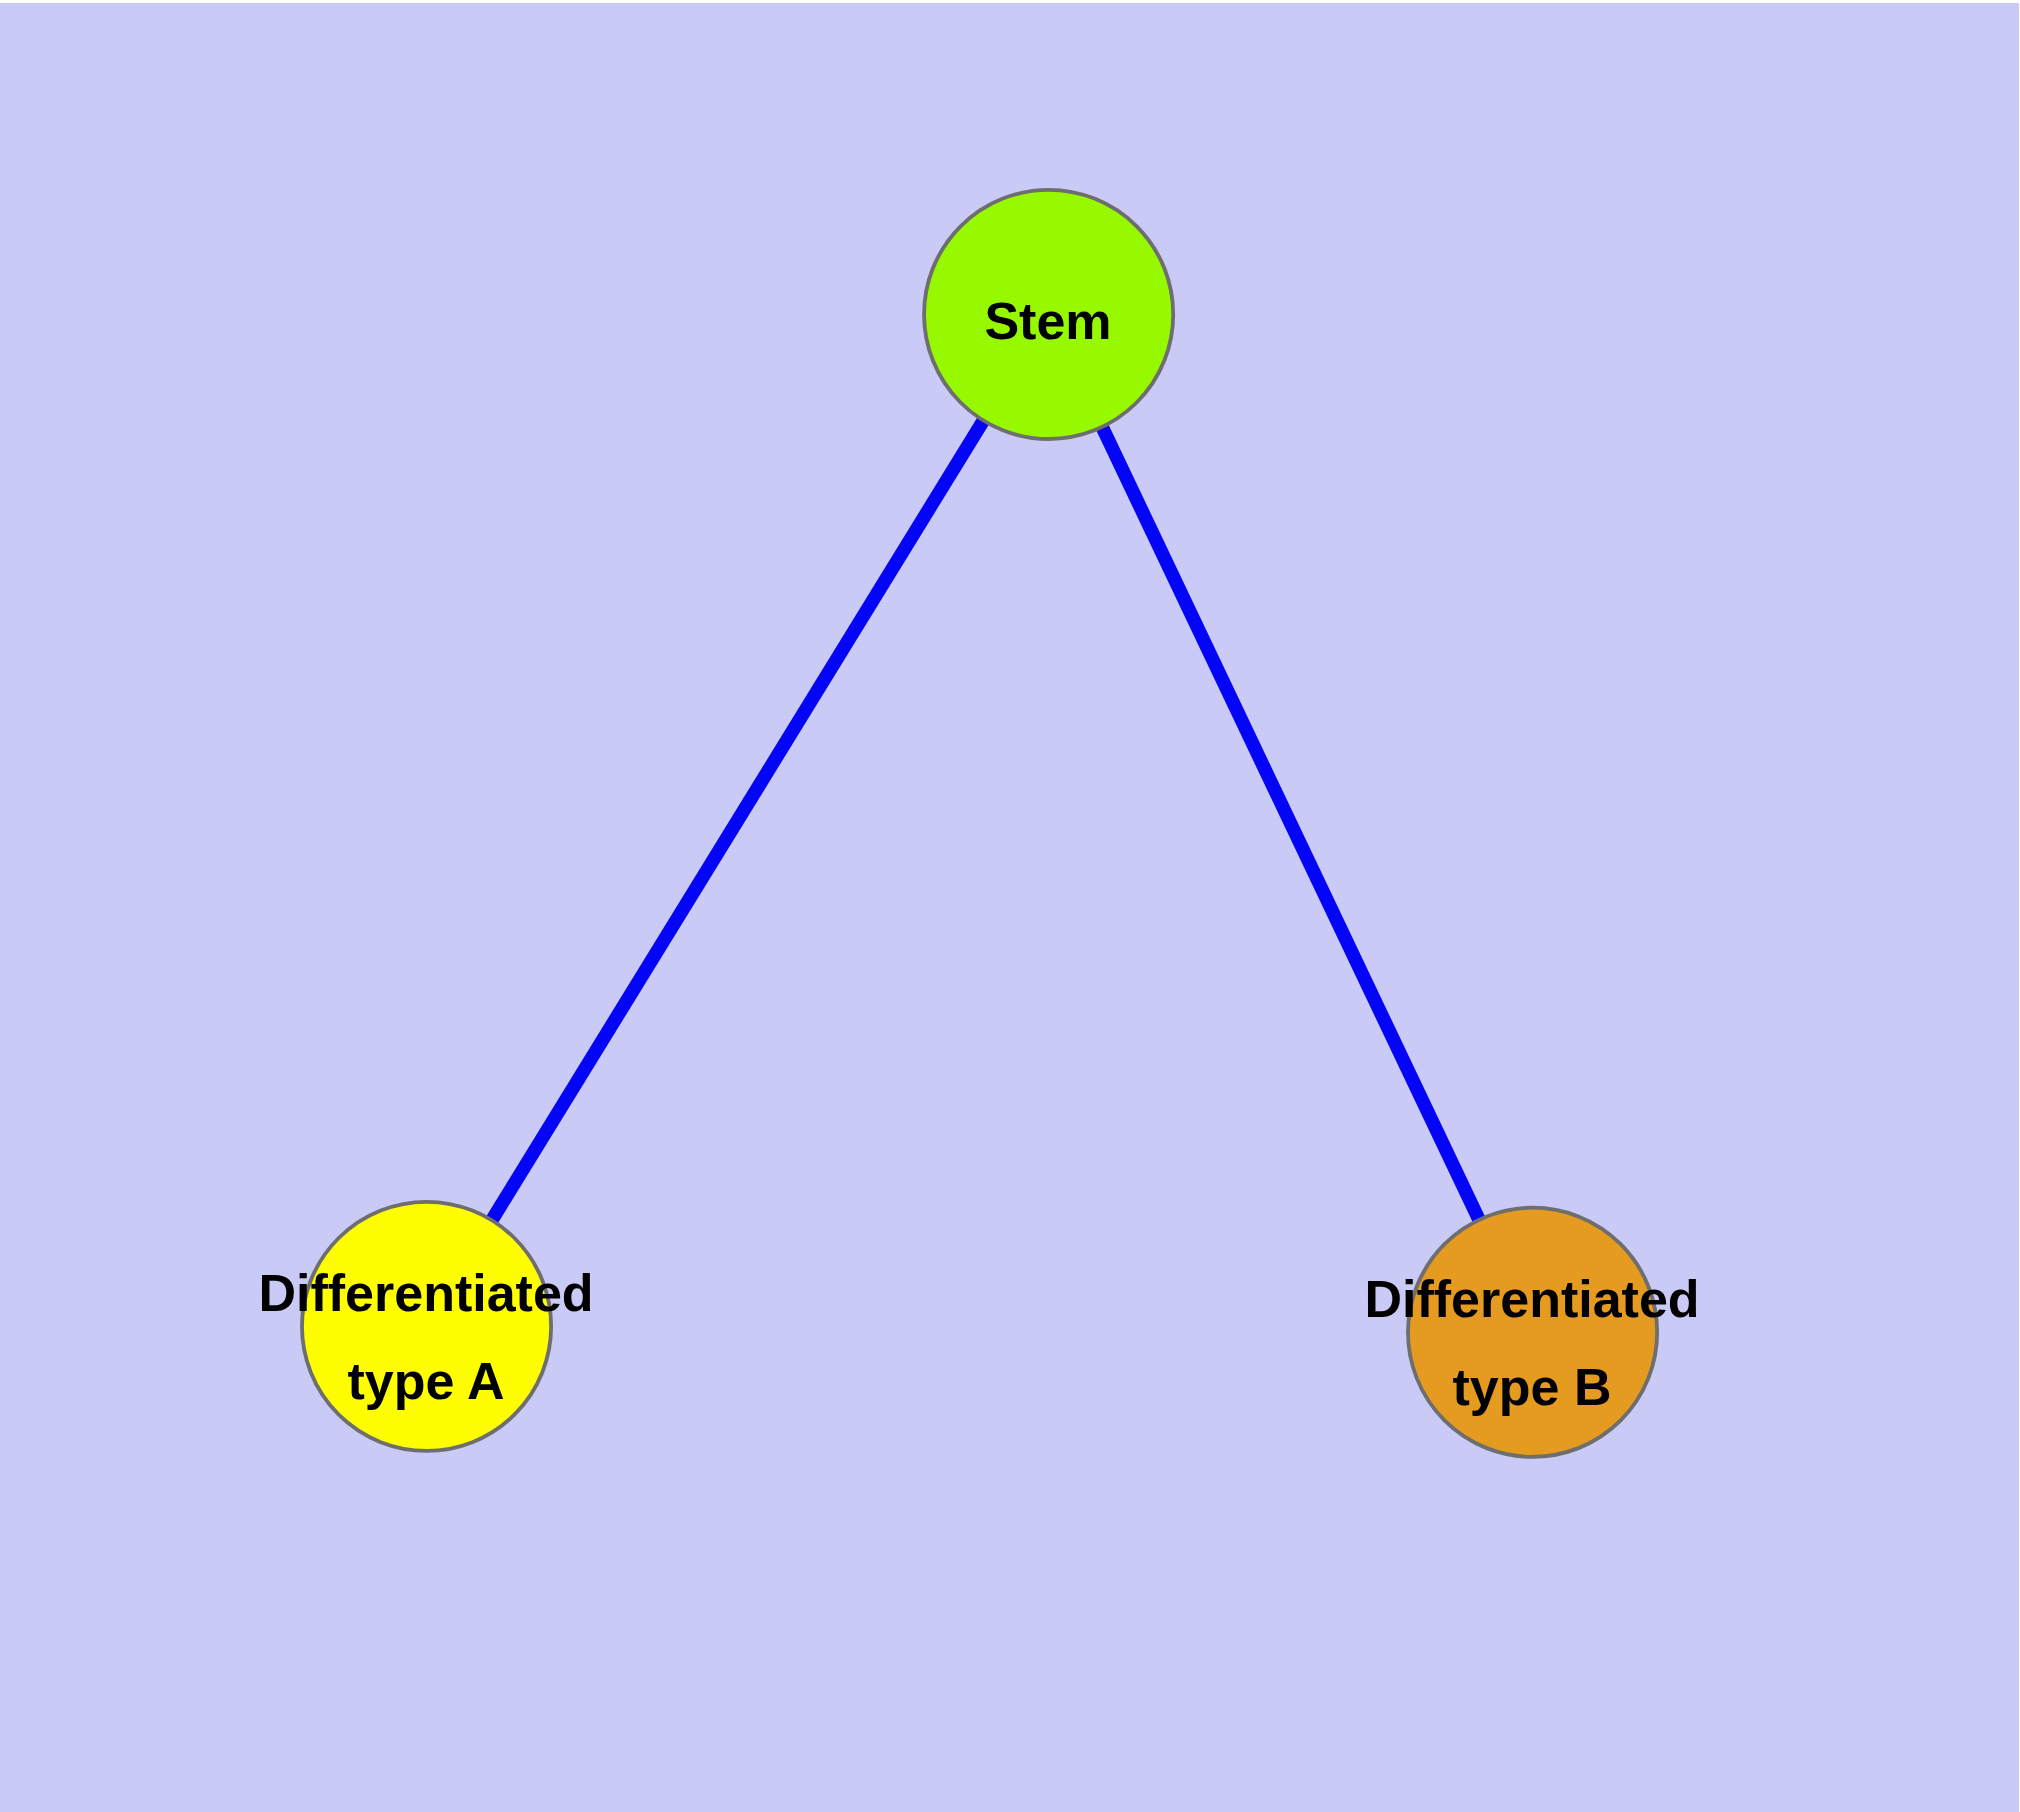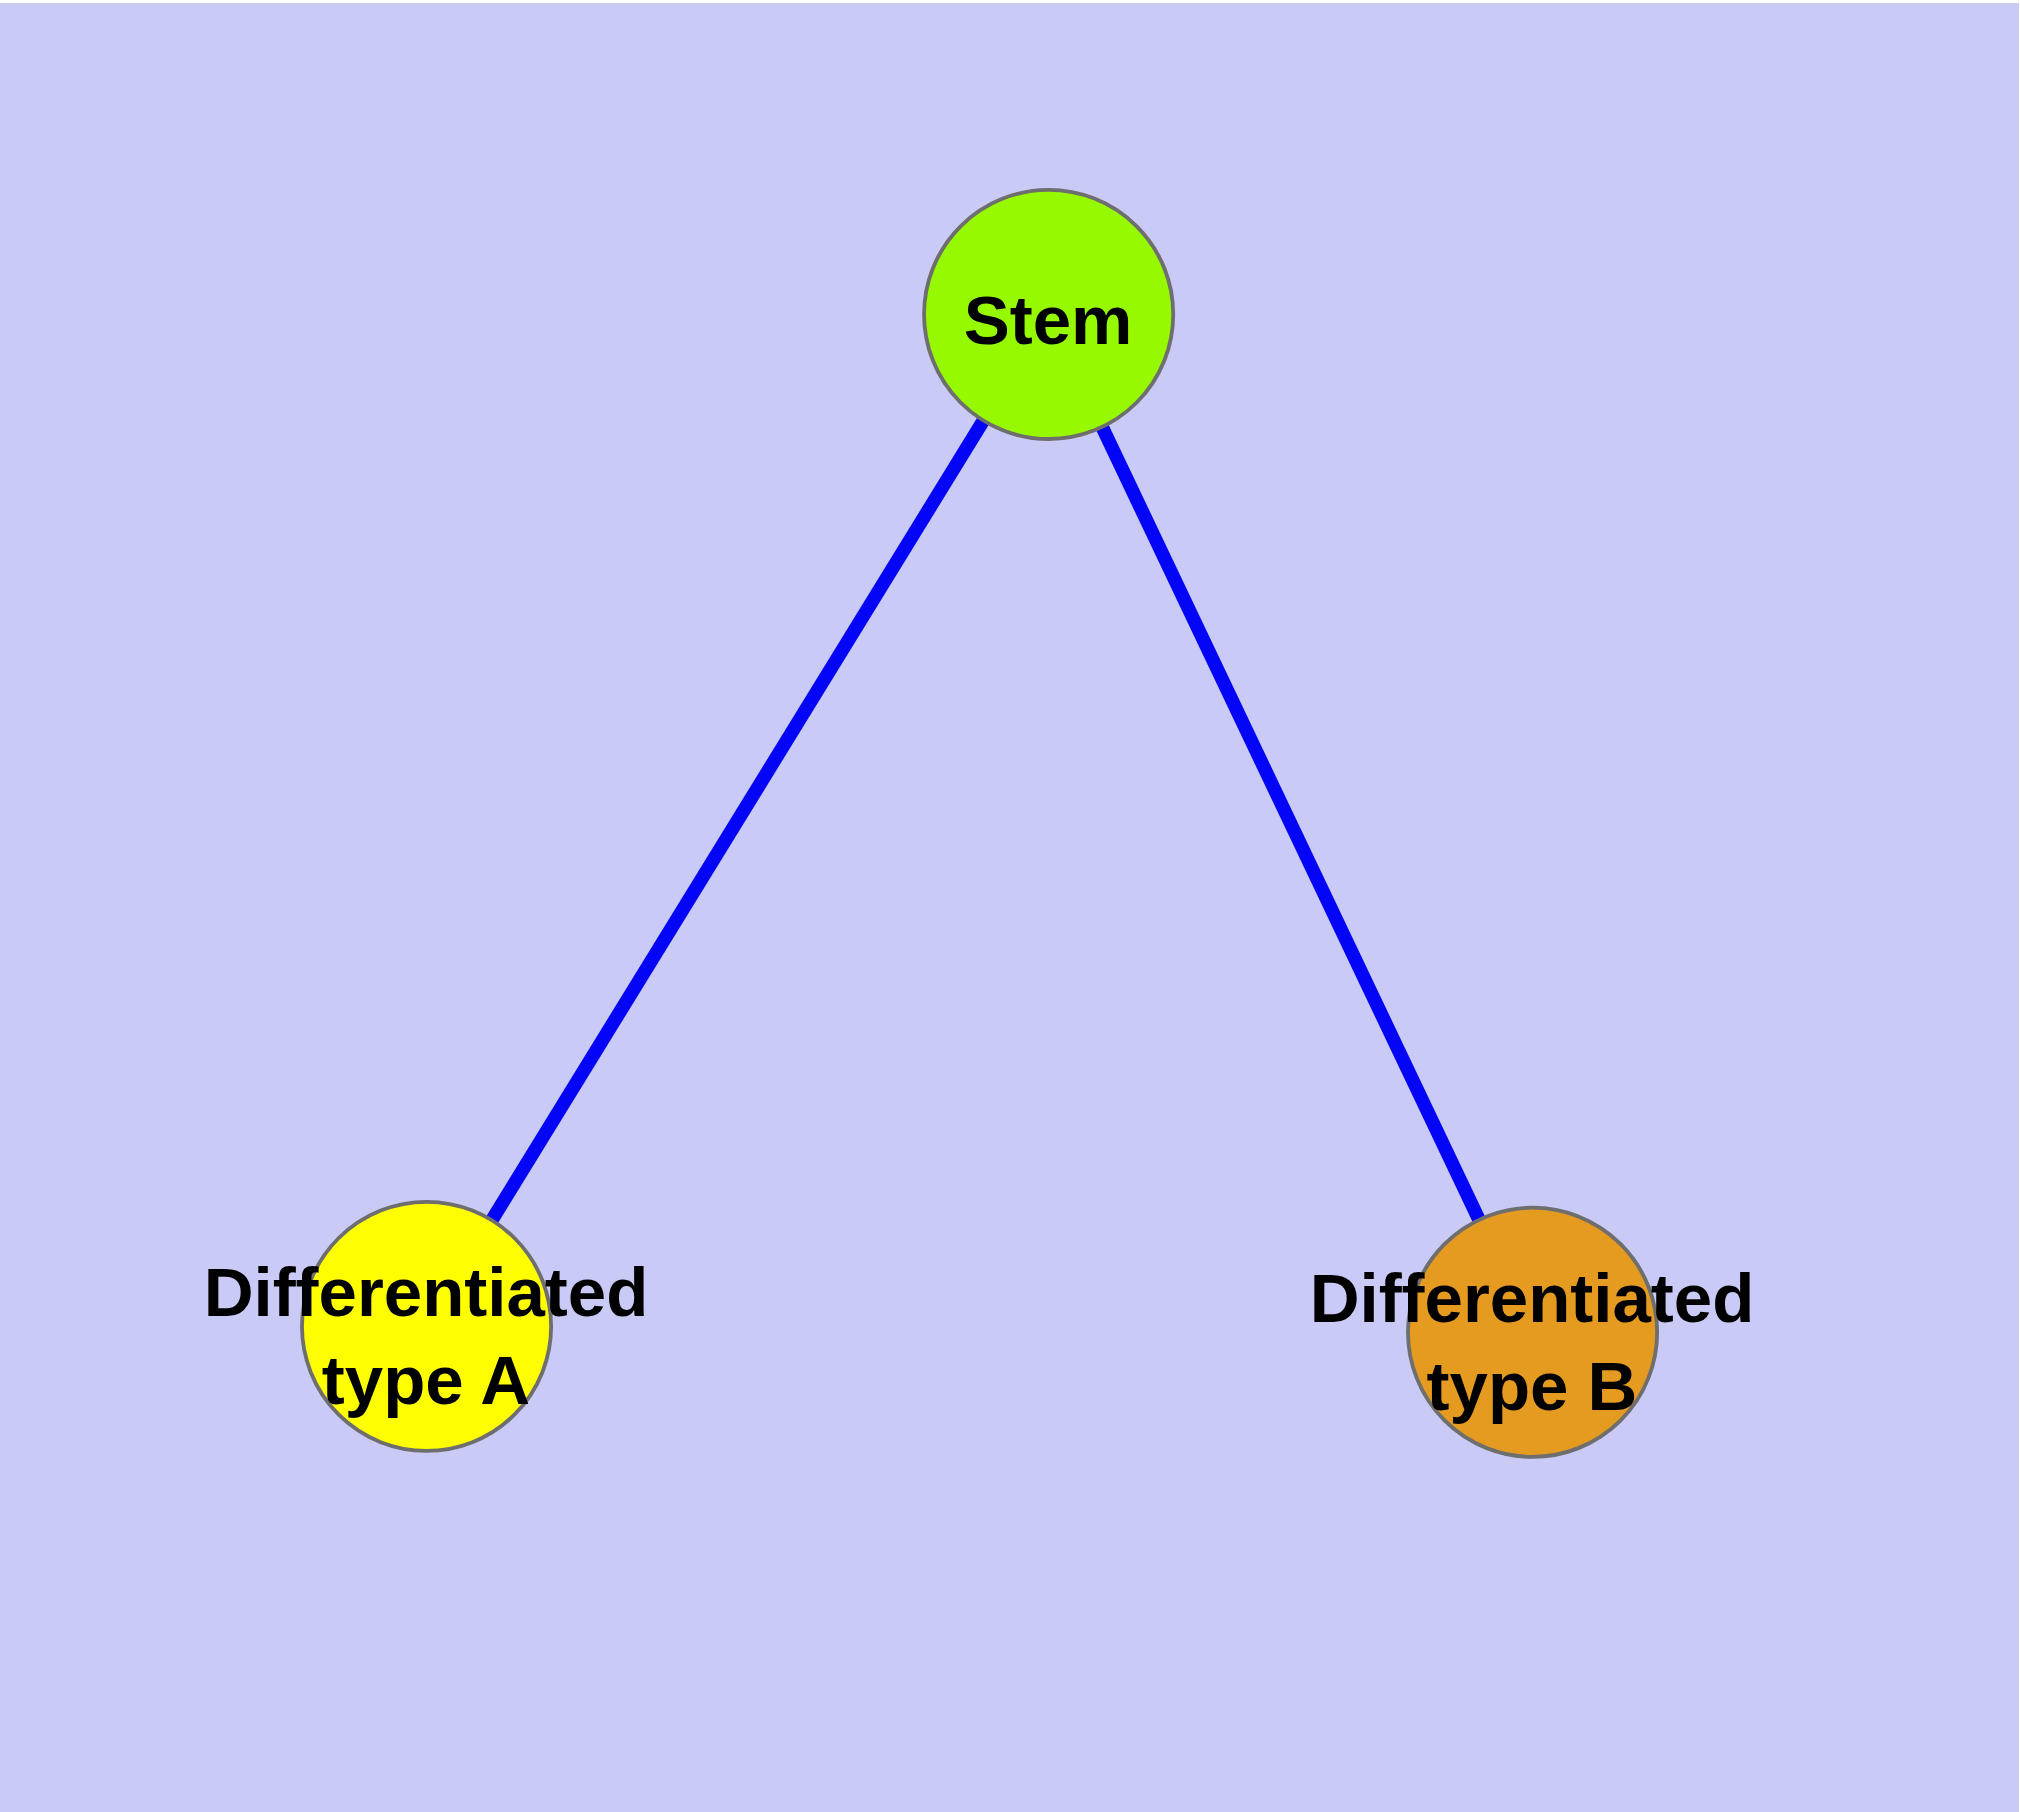--- a/index.html
+++ b/index.html
@@ -17,21 +17,21 @@
   .graph-canvas {
     position: absolute;
     left: 0;
     top: 0;
   }
   .node-label {
     position: absolute;
     transform: translate(-50%, -50%);
     text-align: center;
     font-weight: bold;
-    font-size: 69px;
+    font-size: 52px;
     line-height: 88px;
     color: #000000;
     white-space: pre-line;
     pointer-events: none;
   }
   .border-strip-top {
     position: absolute;
     left: 0; top: 0;
     width: 100%; height: 2.5px;
     background: #ffffff;

